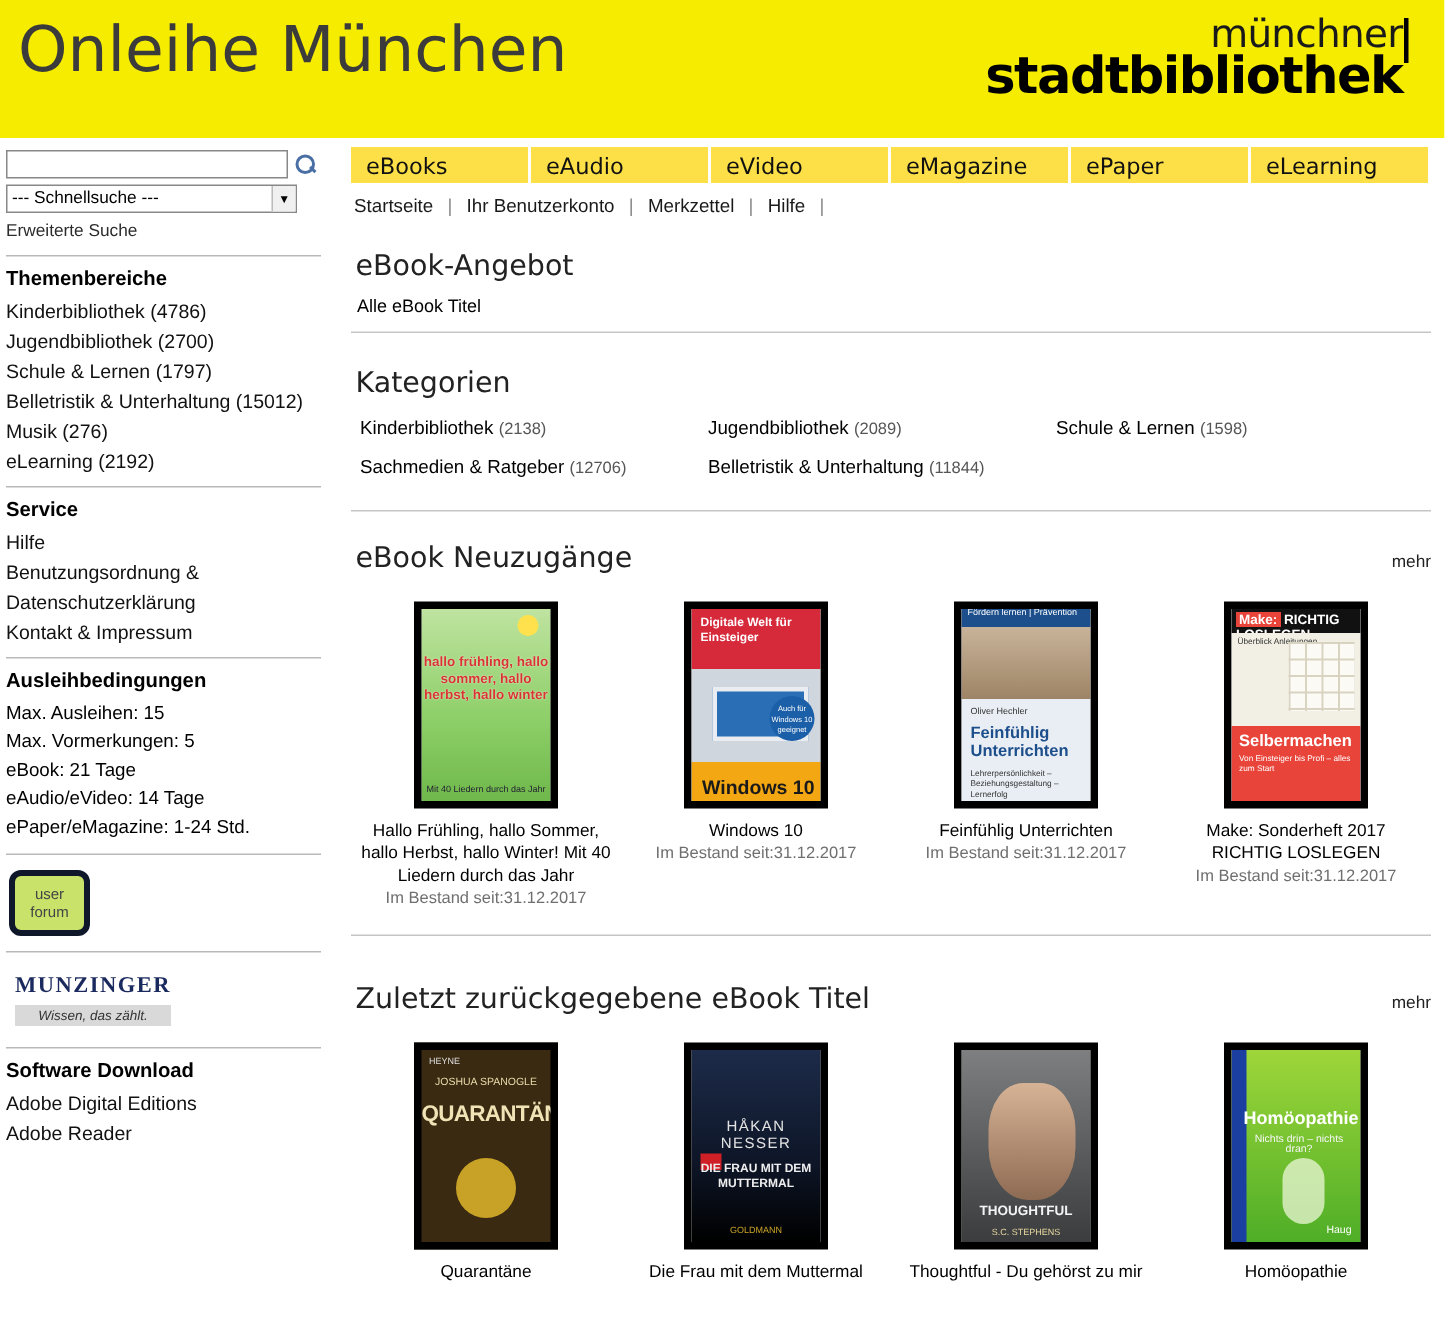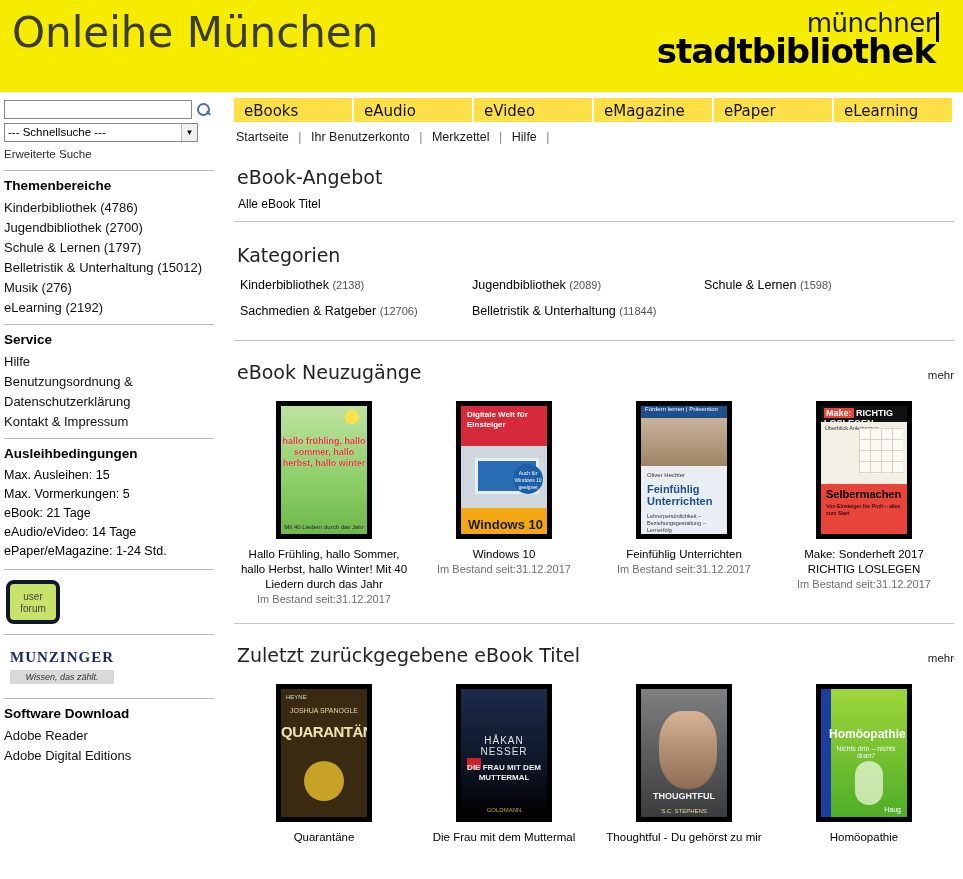--- a/index.html
+++ b/index.html
@@ -289,21 +289,21 @@
   .cv4 { background: #ffffff; }
   .cv4 .top { height: 16px; background: #111; color: #fff; font-size: 9px; font-weight: bold;
     text-align: left; padding: 2px 0 0 3px; }
   .cv4 .top .mk { background: #e8443a; padding: 0 2px; }
   .cv4 .mid { height: 62px; background: #f2f0e4; position: relative; font-size: 5.5px;
     text-align: left; padding: 3px 4px; color: #333; line-height: 7px; }
   .cv4 .mid .g { position: absolute; right: 4px; top: 6px; width: 44px; height: 46px;
     background:
       linear-gradient(90deg, #d8d2c0 1px, transparent 1px) 0 0/11px 11px,
       linear-gradient(#d8d2c0 1px, transparent 1px) 0 0/11px 11px, #fbfaf4; }
-  .cv4 .bot { height: 60px; background: #e8443a; color: #000000; text-align: left;
+  .cv4 .bot { height: 60px; background: #e8443a; color: #ffffff; text-align: left;
     padding: 4px 4px 0 5px; }
   .cv4 .bot .b1 { font-size: 11px; font-weight: bold; }
   .cv4 .bot .b2 { font-size: 5.5px; margin-top: 3px; line-height: 7px; }
 
   .cv5 { background: #3a2a12; }
   .cv5 .lab { position: absolute; top: 5px; left: 0; right: 0; color: #ddd; font-size: 6px; text-align: left; padding-left: 5px; }
   .cv5 .au { position: absolute; top: 18px; left: 0; right: 0; color: #e8d9a8; font-size: 7px; }
   .cv5 .ti { position: absolute; top: 34px; left: 0; right: 0; color: #f0e4b6; font-size: 15px;
     font-weight: bold; letter-spacing: -0.5px; }
   .cv5 .sym { position: absolute; bottom: 16px; left: 50%; margin-left: -20px;
@@ -405,22 +405,22 @@
       </div>
 
       <div class="side-sep"></div>
 
       <div class="munzinger">
         <div class="mz-name">MUNZINGER</div>
         <div class="mz-sub">Wissen, das zählt.</div>
       </div>
 
       <div class="side-h">Software Download</div>
+      <div class="side-link">Adobe Digital Editions</div>
       <div class="side-link">Adobe Reader</div>
-      <div class="side-link">Adobe Digital Editions</div>
     </div>
 
     <div class="content">
 
       <div class="tabs">
         <div class="tab active">eBooks</div>
         <div class="tab">eAudio</div>
         <div class="tab">eVideo</div>
         <div class="tab">eMagazine</div>
         <div class="tab">ePaper</div>
@@ -530,21 +530,21 @@
             </div>
           </div>
           <div class="cover-cap">Make: Sonderheft 2017 RICHTIG LOSLEGEN</div>
           <div class="cover-sub">Im Bestand seit:31.12.2017</div>
         </div>
       </div>
 
       <div class="hr" style="margin-top:16px"></div>
 
       <div class="sec-head">
-        <div class="sec-title" style="margin-top:4px">Zuletzt zurückgegebene eBook Titel</div>
+        <div class="sec-title" style="margin-top:15px">Zuletzt zurückgegebene eBook Titel</div>
         <div class="mehr">mehr</div>
       </div>
 
       <div class="covers">
 
         <div class="cover-cell">
           <div class="cover-img cv5">
             <div class="lab">HEYNE</div>
             <div class="au">JOSHUA SPANOGLE</div>
             <div class="ti">QUARANTÄNE</div>

